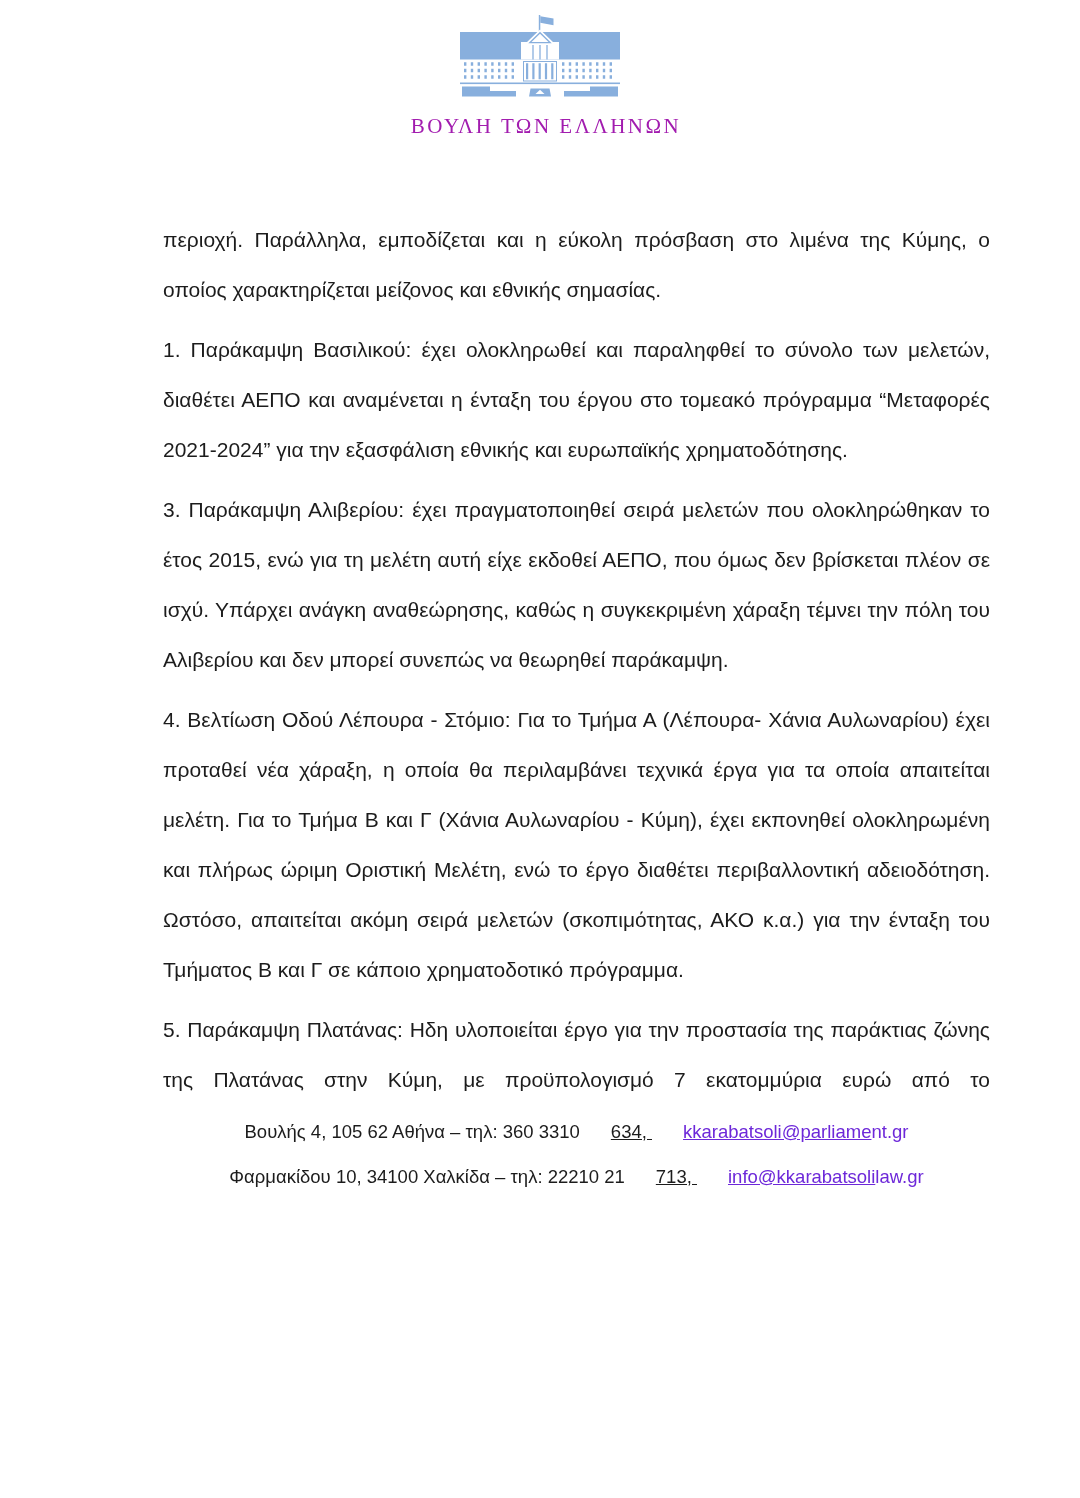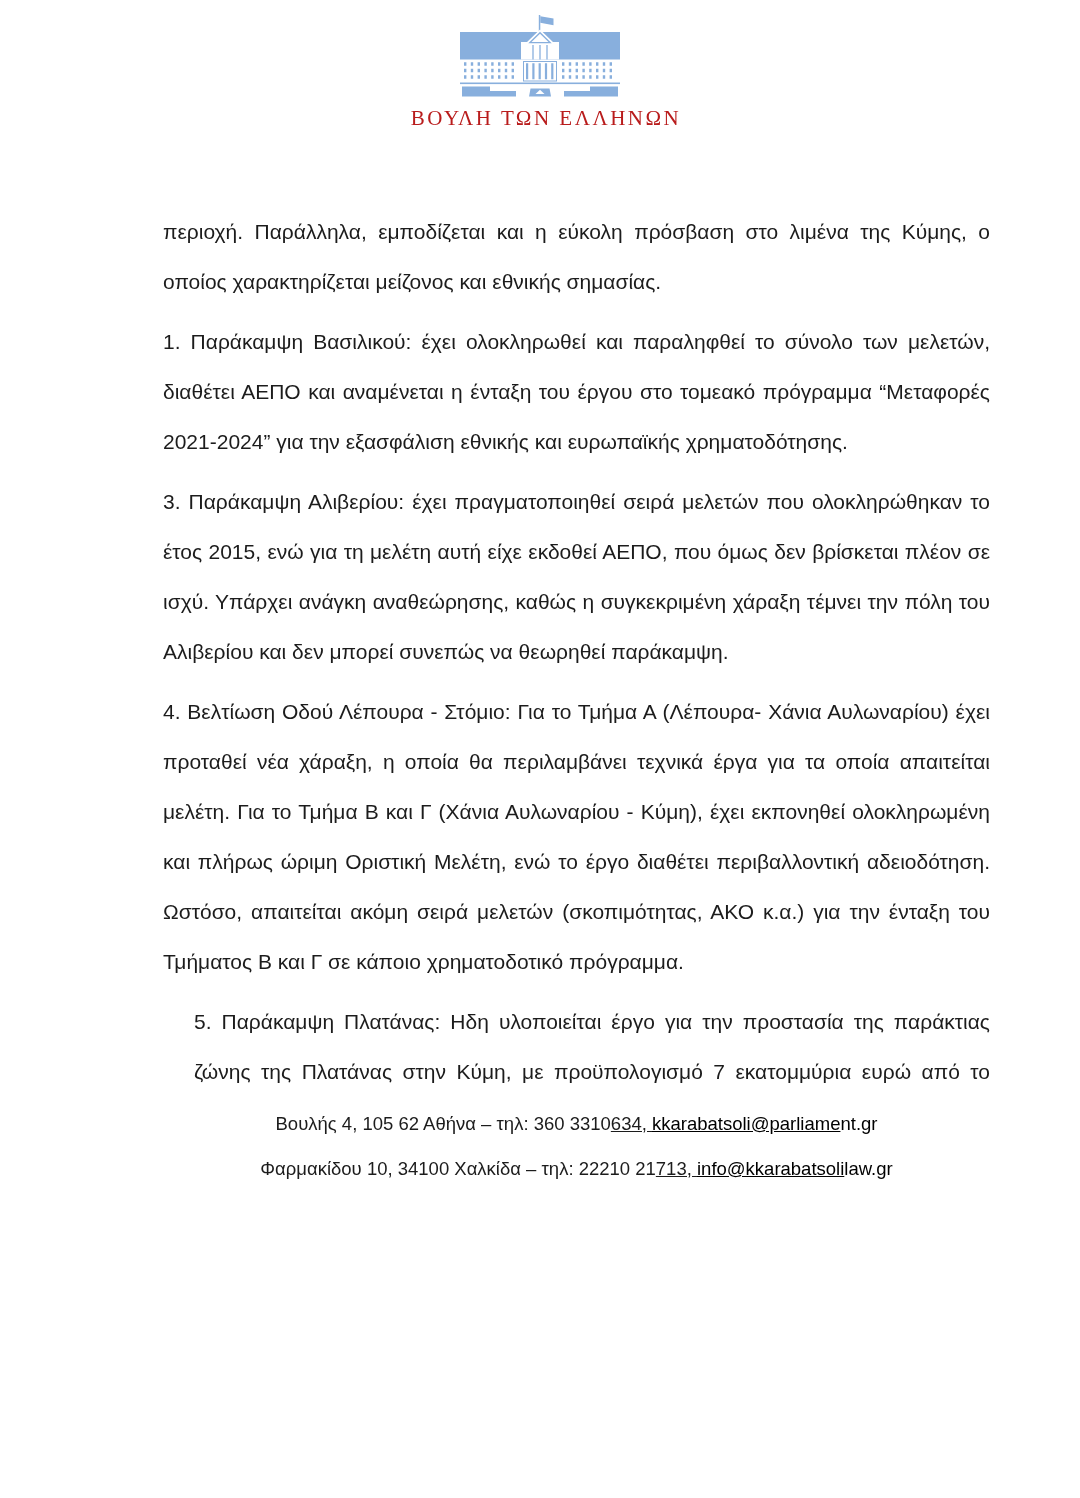--- a/index.html
+++ b/index.html
@@ -10,49 +10,49 @@
     background: #ffffff;
     overflow: hidden;
     font-family: "Liberation Sans", sans-serif;
     color: #1c1c1c;
   }
 
   
   .logo-block { padding-top: 14px; text-align: center; }
   .logo-svg { display: block; margin: 0 auto; width: 180px; height: 88px; }
   .logo-caption {
-    margin-top: 4px;
+    margin-top: 12px;
     font-family: "Liberation Serif", serif;
     font-size: 21px;
     letter-spacing: 2.5px;
-    color: #b91c1c;
+    color: #a21caf;
     padding-left: 12px;
   }
 
   
   .content {
     margin: 76px 90px 0 163px; 
     font-size: 21px;
     line-height: 50px;
     text-align: justify;
     color: #1c1c1c;
   }
   .content p { margin: 0 0 10px 0; }
-  .content p.cut { text-align-last: justify; margin-bottom: 0; margin-left: 31px; }
+  .content p.cut { text-align-last: justify; margin-bottom: 0; }
 
   
   .doc-footer {
     margin: 4px 90px 0 163px;
     text-align: center;
     font-size: 18.5px;
     color: #1c1c1c;
   }
   .footer-line { line-height: 45px; white-space: nowrap; }
-  .u { text-decoration: underline; }
-  .link { color: #000000; text-decoration: none; cursor: pointer; }
+  .u { text-decoration: underline; padding-left: 31px; }
+  .link { color: #6d28d9; text-decoration: none; cursor: pointer; }
   .link.u { text-decoration: underline; }
 </style>
 </head>
 <body>
 
 <div class="page">
 
   <header class="logo-block">
     <svg class="logo-svg" viewBox="0 0 180 88" aria-hidden="true">
       <g fill="#88afdd" stroke="none">

